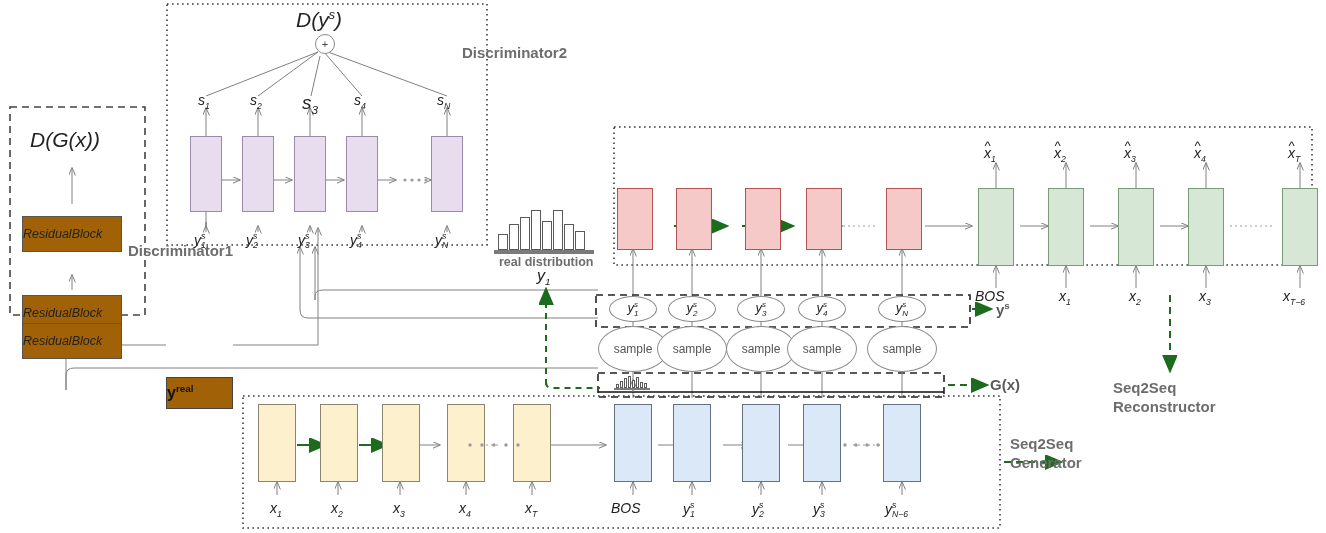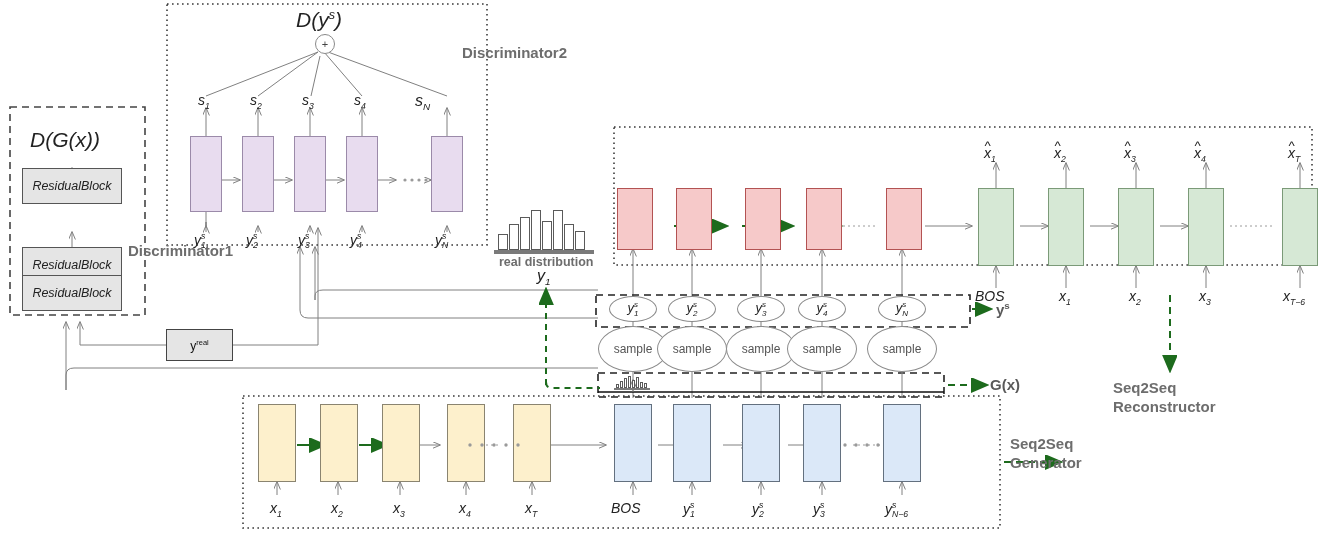--- a/index.html
+++ b/index.html
@@ -9,22 +9,22 @@
   .math{font-family:Liberation Sans, sans-serif;font-style:italic;color:#222;}
   .lbl{position:absolute;white-space:nowrap;}
   .bold-gray{font-family:"Liberation Sans",sans-serif;font-weight:bold;color:#6d6d6d;}
   sub,sup{font-size:.62em;font-style:italic;}
   .hatbox{position:relative;display:inline-block;}
   .hat{position:absolute;left:50%;top:-.52em;transform:translateX(-50%);font-style:normal;font-size:.95em;}
   .cell{position:absolute;box-sizing:border-box;border:1px solid #808080;}
   .ell{position:absolute;box-sizing:border-box;border:1px solid #8a8a8a;border-radius:50%;
        background:#fff;display:flex;align-items:center;justify-content:center;
        font-family:"Liberation Sans",sans-serif;color:#555;}
-  .resblk{position:absolute;box-sizing:border-box;border:1px solid #555;background:#e5e5e5;
-          display:flex;align-items:center;justify-content:center;}
+  .resblk{position:absolute;box-sizing:border-box;border:1px solid #555;background:#a16207;
+          display:flex;align-items:center;margin-top:48px;}
   .histbar{position:absolute;bottom:0;background:#fff;border:1px solid #5a5a5a;box-sizing:border-box;}
   .histbase{position:absolute;background:#7a7a7a;}
 </style>
 </head>
 <body>
 
 <div id="stage">
 
   <svg class="layer" viewBox="0 0 1326 533">
     <defs>
@@ -204,44 +204,44 @@
   <div class="resblk" style="left:22px;top:247px;width:100px;height:36px;">
     <span class="math" style="font-size:12.5px;">ResidualBlock</span>
   </div>
   <div class="resblk" style="left:22px;top:275px;width:100px;height:36px;">
     <span class="math" style="font-size:12.5px;">ResidualBlock</span>
   </div>
 
   <div class="lbl bold-gray" style="left:128px;top:242px;font-size:15px;">Discriminator1</div>
 
   <div class="resblk" style="left:166px;top:329px;width:67px;height:32px;border:1.6px solid #444;">
-    <span style="font-size:12px;font-weight:normal;color:#111;font-family:'Liberation Sans',sans-serif;">
+    <span style="font-size:16px;font-weight:bold;color:#111;font-family:'Liberation Sans',sans-serif;">
       <span>y</span><sup style="font-style:normal;font-size:.62em;">real</sup>
     </span>
   </div>
 
   <div class="lbl math" style="left:296px;top:8px;font-size:21px;">
     <span>D(y</span><sup style="font-style:italic;font-size:.6em;">s</sup><span>)</span>
   </div>
 
   <div class="ell" style="left:315px;top:34px;width:20px;height:20px;font-size:11px;color:#444;">
     <span>+</span>
   </div>
 
   <div class="lbl bold-gray" style="left:462px;top:44px;font-size:15px;">Discriminator2</div>
 
   <div class="lbl math" style="left:198px;top:92px;font-size:14px;">
     <span>s</span><sub>1</sub></div>
   <div class="lbl math" style="left:250px;top:92px;font-size:14px;">
     <span>s</span><sub>2</sub></div>
-  <div class="lbl math" style="left:302px;top:92px;font-size:14px;">
+  <div class="lbl math" style="left:302px;top:92px;font-size:19px;">
     <span>s</span><sub>3</sub></div>
   <div class="lbl math" style="left:354px;top:92px;font-size:14px;">
     <span>s</span><sub>4</sub></div>
-  <div class="lbl math" style="left:415px;top:92px;font-size:16px;">
+  <div class="lbl math" style="left:437px;top:92px;font-size:14px;">
     <span>s</span><sub>N</sub></div>
 
   <div class="cell" style="left:190px;top:136px;width:32px;height:76px;background:#e8dcef;border-color:#9b8aa9;"></div>
   <div class="cell" style="left:242px;top:136px;width:32px;height:76px;background:#e8dcef;border-color:#9b8aa9;"></div>
   <div class="cell" style="left:294px;top:136px;width:32px;height:76px;background:#e8dcef;border-color:#9b8aa9;"></div>
   <div class="cell" style="left:346px;top:136px;width:32px;height:76px;background:#e8dcef;border-color:#9b8aa9;"></div>
   <div class="cell" style="left:431px;top:136px;width:32px;height:76px;background:#e8dcef;border-color:#9b8aa9;"></div>
 
   <div class="lbl math" style="left:194px;top:231px;font-size:14px;">
     <span>y</span><sup>s</sup><sub style="margin-left:-.5em;">1</sub></div>

